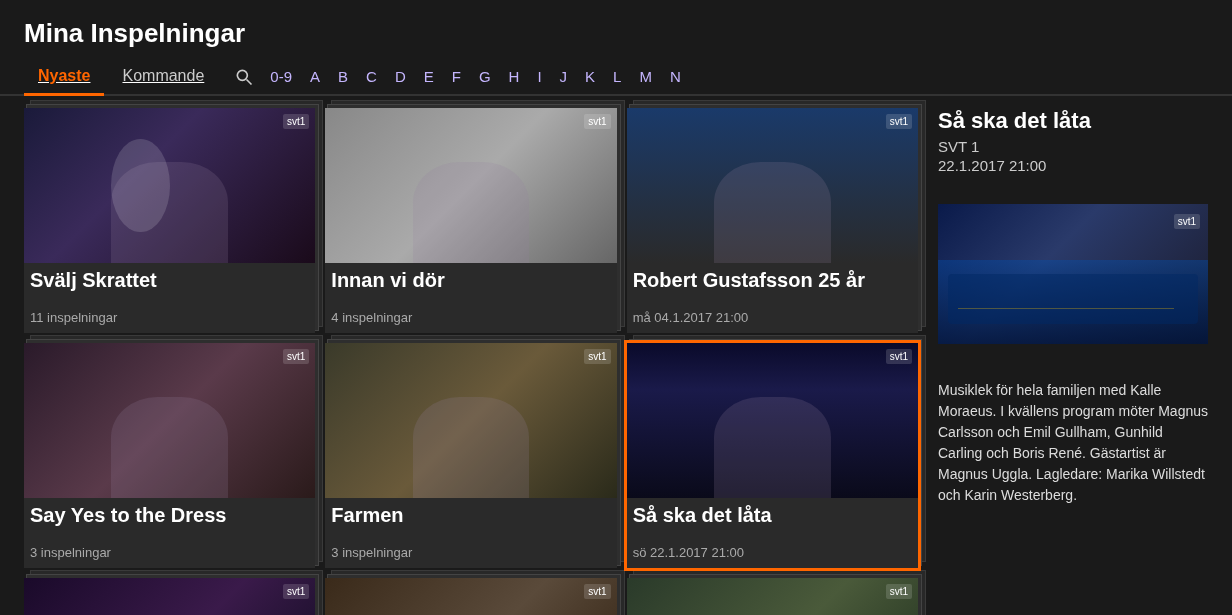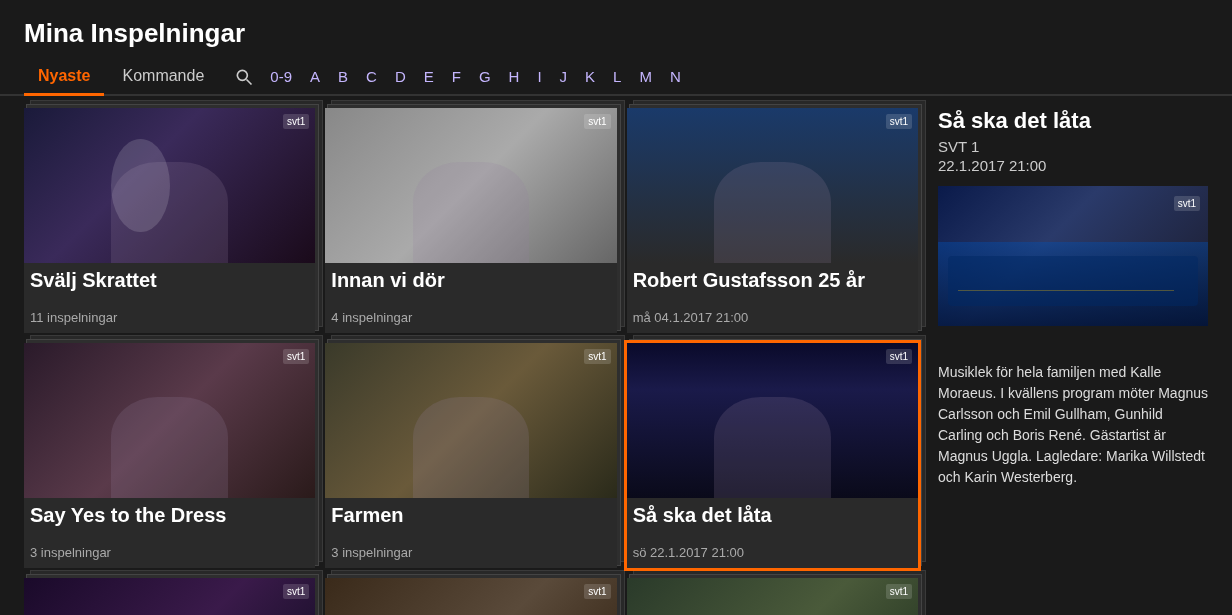--- a/index.html
+++ b/index.html
@@ -168,21 +168,21 @@
       margin-bottom: 4px;
     }
     .detail-channel {
       font-size: 15px;
       color: #ccc;
       margin-bottom: 2px;
     }
     .detail-time {
       font-size: 15px;
       color: #ccc;
-      margin-bottom: 12px;
+      margin-bottom: 30px;
     }
     .detail-thumb {
       width: 100%;
       height: 140px;
       background: linear-gradient(180deg, #0a1a3a 0%, #1a2a5a 40%, #0a0a1a 100%);
       margin-bottom: 14px;
       position: relative;
       overflow: hidden;
     }
     .detail-thumb-inner {
@@ -224,21 +224,21 @@
 <body>
 
 <div>
   <div class="page-header">
     <div class="page-title">Mina Inspelningar</div>
   </div>
 </div>
 
 <div class="nav-bar">
 
-  <div id="nav-tabs-container" style="display:flex;align-items:center;gap:4px;">
+  <div id="nav-tabs-container" style="display:flex;align-items:center;gap:4px;text-decoration:underline;">
       <div class="nav-tab active">Nyaste</div>
       <div class="nav-tab">Kommande</div>
     </div>
 
   <div class="nav-search" style="margin-left:8px;">
     <svg viewBox="0 0 24 24">
       <circle cx="10" cy="10" r="6" stroke="#ccc" stroke-width="2" fill="none"></circle>
       <line x1="15" y1="15" x2="21" y2="21" stroke="#ccc" stroke-width="2"></line>
     </svg>
   </div>

